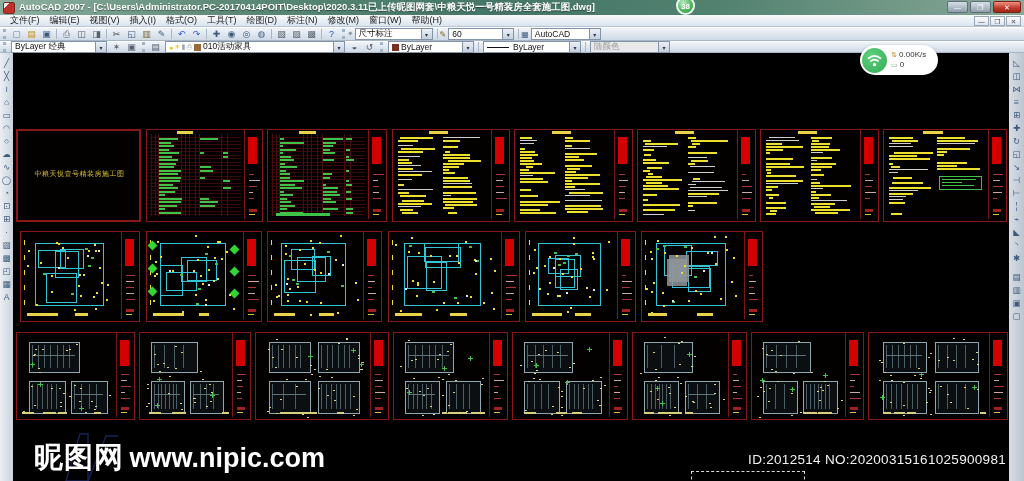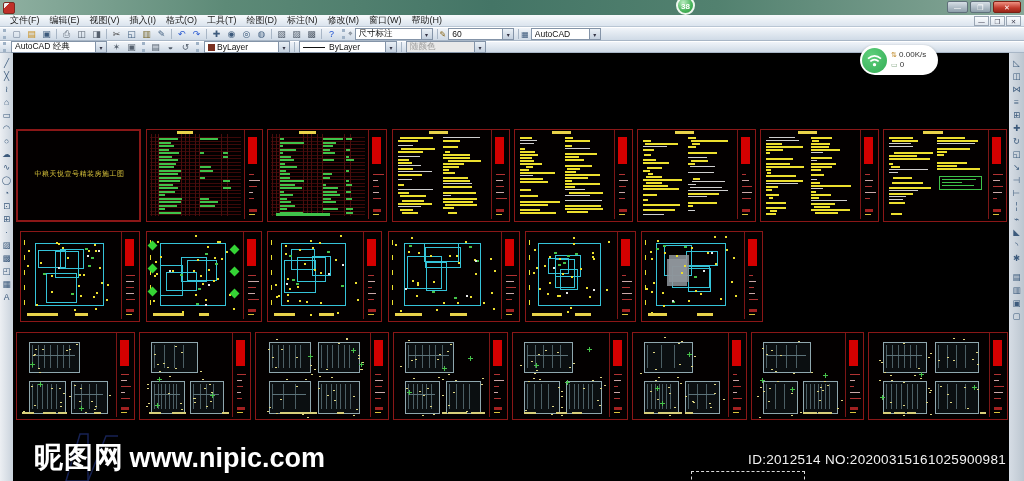--- a/index.html
+++ b/index.html
@@ -69,20 +69,21 @@
   .nipiclogo{position:absolute;left:58px;top:432px;z-index:5;opacity:.55}
   .idt{position:absolute;right:18px;top:452px;z-index:8;color:#f2f2f2;font-size:13.5px;letter-spacing:.3px}
   .dashsel{position:absolute;left:691px;top:471px;width:114px;height:14px;z-index:6;
     border:1px dashed #d9d9d9;border-bottom:none;box-sizing:border-box}
 </style>
 </head>
 <body>
 
 <div class="titlebar">
   <span class="app-ico"></span>
+  <span class="title">AutoCAD 2007 - [C:\Users\Administrator.PC-20170414POIT\Desktop\2020.3.11已上传昵图网套\中粮天悦一号精装房全套施工图.dwg]</span>
   <div class="winbtns">
     <span class="wbtn">—</span>
     <span class="wbtn">❐</span>
     <span class="wbtn close">✕</span>
   </div>
 </div>
 <div class="badge360">38</div>
 
 <div class="menubar">
     <span class="mi">文件(F)</span>
@@ -189,33 +190,46 @@
   <span class="minico" style="color:#3c5a7c">▦</span>
   <span class="dd" style="width:70px">
     <span class="ddv">AutoCAD</span>
     <span class="dda">▾</span>
   </span>
 </div>
 
 <div class="tbrow tb2">
   <span class="grip"></span>
   <span class="dd" style="width:96px">
-    <span class="ddv">AutoCAD 经典</span>
+    <span class="ddv">ByLayer 经典</span>
     <span class="dda">▾</span>
   </span>
   <span style="display:flex;align-items:center">
       <span class="tbtn">
         <span style="color: rgb(85, 96, 110);">✶</span>
       </span>
       <span class="tbtn">
         <span style="color: rgb(85, 96, 110);">▣</span>
       </span>
     </span>
   <span class="grip"></span>
   <span class="tbtn" style="color:#55606e">▤</span>
+  <span class="dd" style="width:180px">
+    <span class="ddv">
+      <span style="display:inline-flex;align-items:center;gap:1px">
+          <span style="color: rgb(232, 192, 32); font-size: 7px;">●</span>
+          <span style="color: rgb(232, 192, 32); font-size: 7px;">☀</span>
+          <span style="color: rgb(154, 166, 178); font-size: 7px;">▮</span>
+          <span style="color: rgb(138, 148, 160); font-size: 7px;">⎙</span>
+        </span>
+      <span class="chip" id="layerchip" style="background: rgb(154, 106, 58);"></span>
+      <span>010活动家具</span>
+    </span>
+    <span class="dda">▾</span>
+  </span>
   <span style="display:flex;align-items:center">
       <span class="tbtn">
         <span style="color: rgb(85, 96, 110);">◒</span>
       </span>
       <span class="tbtn">
         <span style="color: rgb(85, 96, 110);">↺</span>
       </span>
     </span>
   <span class="grip"></span>
   <span class="dd" style="width:86px">

